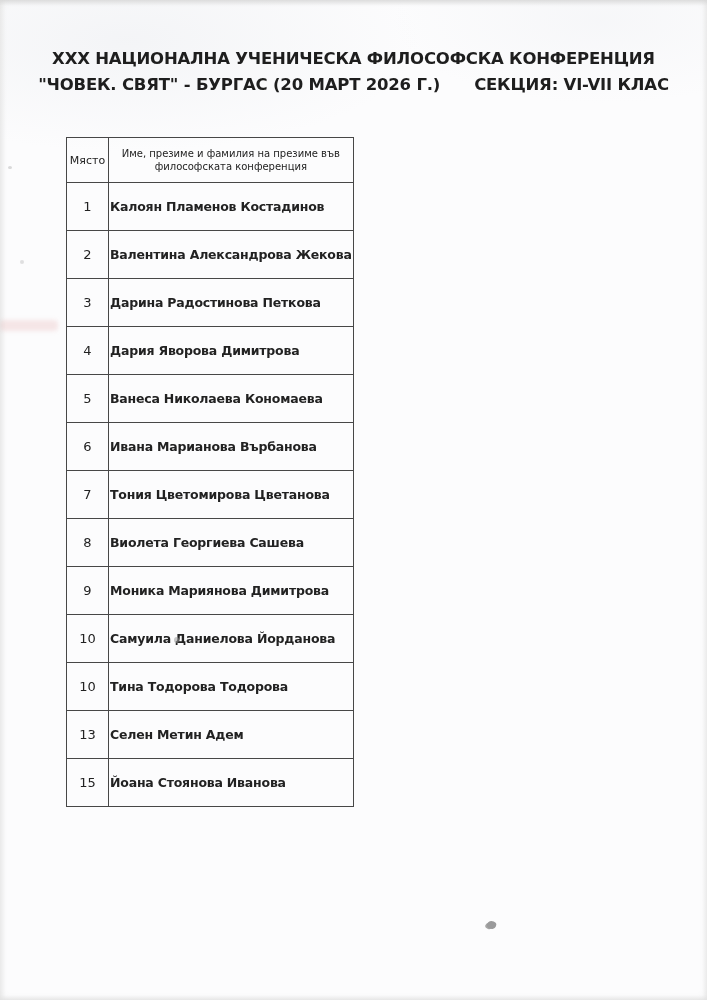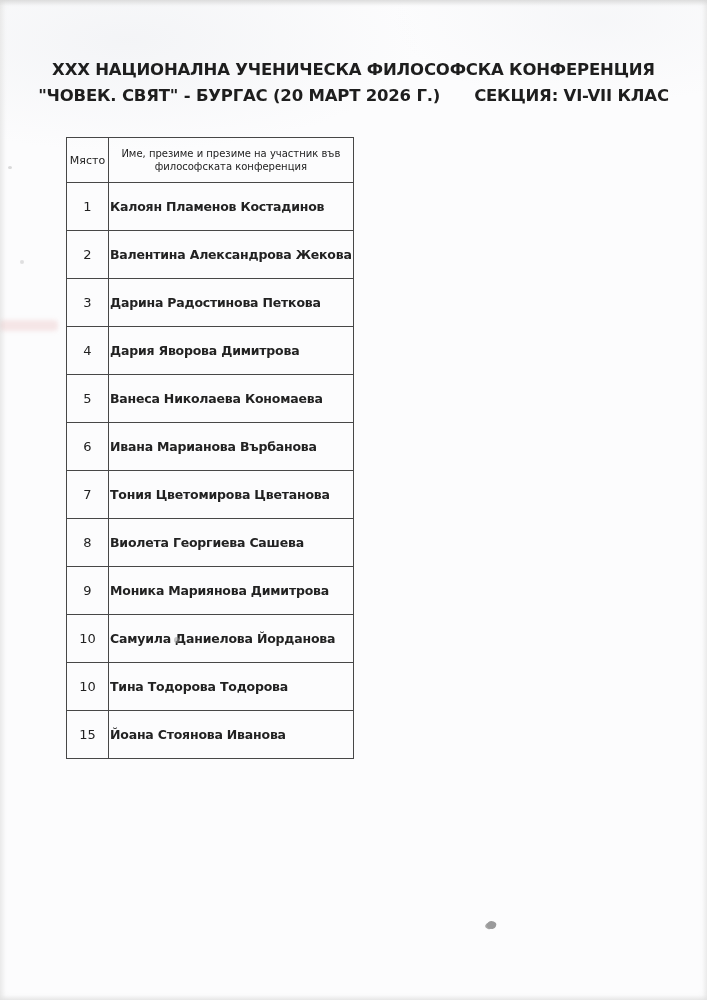--- a/index.html
+++ b/index.html
@@ -16,21 +16,21 @@
       linear-gradient(0deg, #ededed 0px, rgba(237,237,237,0) 5px),
       linear-gradient(90deg, #f0f0f0 0px, rgba(240,240,240,0) 6px),
       linear-gradient(270deg, #f1f1f1 0px, rgba(241,241,241,0) 5px),
       radial-gradient(420px 160px at 18% 4%, rgba(205,210,218,.18), rgba(205,210,218,0) 70%),
       radial-gradient(300px 120px at 85% 2%, rgba(205,210,218,.12), rgba(205,210,218,0) 70%),
       #fcfcfd;
     box-shadow:inset 0 0 10px rgba(0,0,0,.06);
   }
   
   .title-block{
-    position:absolute;top:57px;left:0;width:707px;
+    position:absolute;top:46px;left:0;width:707px;
     text-align:center;color:#1e1e1e;
     font-weight:bold;font-size:16.5px;line-height:26px;letter-spacing:-0.2px;
     white-space:nowrap;
   }
   .title-line2 .sec-gap{display:inline-block;width:34px;}
   
   table.results{
     position:absolute;left:66px;top:137px;
     border-collapse:collapse;table-layout:fixed;
     background:transparent;
@@ -71,21 +71,21 @@
     <div class="title-line2">
       <span>"ЧОВЕК. СВЯТ" - БУРГАС (20 МАРТ 2026 Г.)</span><span class="sec-gap"></span><span>СЕКЦИЯ: VI-VII КЛАС</span>
     </div>
   </div>
 
   <table class="results">
     <thead>
       <tr>
         <th class="place-h">Място</th>
         <th class="name-h">
-          <span>Име, презиме и презиме на участник във</span><br>
+          <span>Име, презиме и фамилия на презиме във</span><br>
           <span>философската конференция</span>
         </th>
       </tr>
     </thead>
     <tbody id="rows-body">
         <tr>
           <td class="place-c">1</td>
           <td class="name-c">Калоян Пламенов Костадинов</td>
         </tr>
         <tr>
@@ -122,20 +122,24 @@
         </tr>
         <tr>
           <td class="place-c">10</td>
           <td class="name-c">Самуила Даниелова Йорданова</td>
         </tr>
         <tr>
           <td class="place-c">10</td>
           <td class="name-c">Тина Тодорова Тодорова</td>
         </tr>
         <tr>
+          <td class="place-c">13</td>
+          <td class="name-c">Селен Метин Адем</td>
+        </tr>
+        <tr>
           <td class="place-c">15</td>
           <td class="name-c">Йоана Стоянова Иванова</td>
         </tr>
       </tbody>
   </table>
 
   <div class="smudge-pink"></div>
   <div class="speck-dark"></div>
   <div class="speck-tiny"></div>
   <div class="speck-faint-a"></div>

